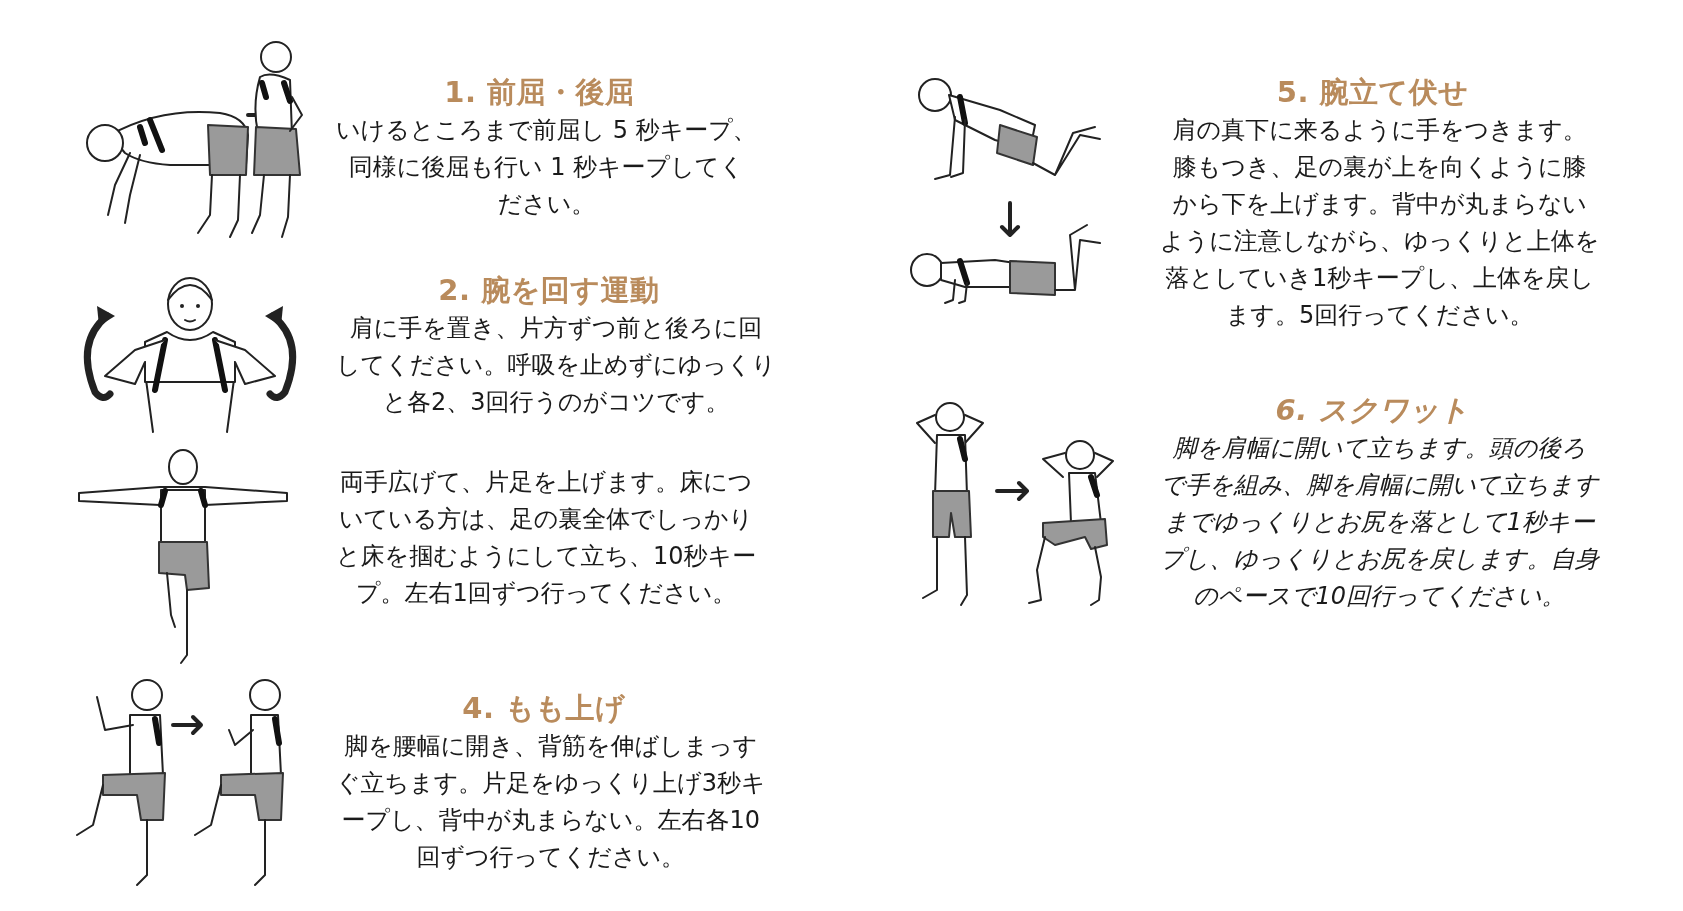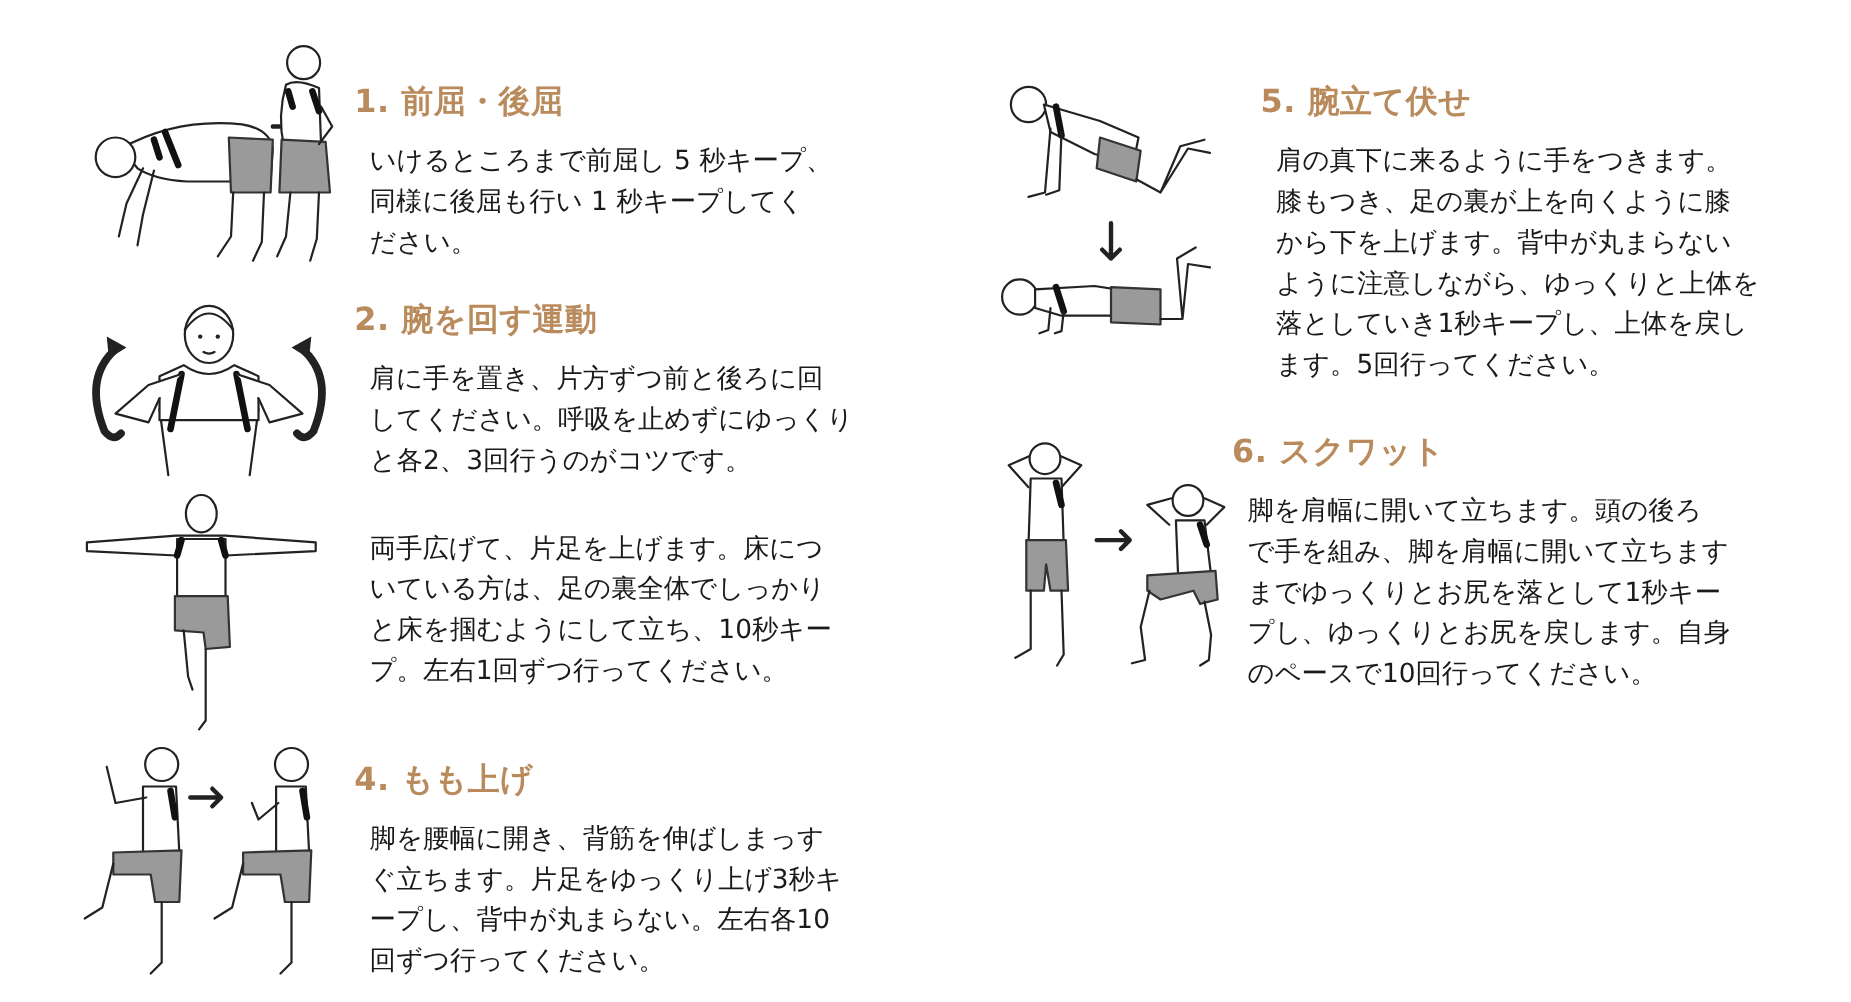--- a/index.html
+++ b/index.html
@@ -1,21 +1,21 @@
 <!DOCTYPE html>
 <html><head>
 <meta charset="utf-8">
 <style>
   html, body { margin: 0; padding: 0; background: #ffffff; }
   body { width: 1683px; height: 911px; position: relative; overflow: hidden;
          font-family: "DejaVu Sans", "Liberation Sans", sans-serif; color: #1a1a1a; }
-  .exercise { position: absolute; }
+  .exercise { position: absolute; text-align: center; }
   .title { font-size: 29px; font-weight: bold; color: #B98B5C; letter-spacing: 0.5px;
            white-space: nowrap; line-height: 36px; }
-  .desc { font-size: 24px; line-height: 37px; color: #1a1a1a; margin-left: 14px; margin-top: 18px; }
+  .desc { font-size: 24px; line-height: 37px; color: #1a1a1a; margin-left: 14px; margin-top: 2px; }
   .desc div { white-space: nowrap; }
   .figure { position: absolute; }
   svg { overflow: visible; }
   .ln { fill: #fff; stroke: #222; stroke-width: 2; stroke-linejoin: round; stroke-linecap: round; }
   .ln-n { fill: none; stroke: #222; stroke-width: 2; stroke-linejoin: round; stroke-linecap: round; }
   .shorts { fill: #9a9a9a; stroke: #333; stroke-width: 2; stroke-linejoin: round; }
   .strap { fill: none; stroke: #111; stroke-width: 6; stroke-linecap: round; }
   .arrow { fill: none; stroke: #222; stroke-width: 4; stroke-linecap: round; stroke-linejoin: round; }
   .rot { fill: none; stroke: #222; stroke-width: 7; stroke-linecap: round; }
 </style>
@@ -190,21 +190,21 @@
     <g>
       <circle class="ln" cx="175" cy="60" r="14"></circle>
       <path class="ln-n" d="M160 58 L138 64 L158 82 M190 58 L208 66 L192 82"></path>
       <path class="ln" d="M164 78 L190 78 L196 128 L166 128 Z"></path>
       <path class="strap" d="M186 82 L192 100"></path>
       <path class="shorts" d="M138 128 L200 124 L202 150 L186 154 L180 142 L150 150 L138 142 Z"></path>
       <path class="ln-n" d="M140 142 L132 175 L136 205 L124 208 M190 152 L196 182 L194 205 L186 210"></path>
     </g>
   </svg>
 </div>
-<div class="exercise" style="left:1120px;top:392px;">
+<div class="exercise" style="left:1146px;top:392px;font-style:italic;">
   <div class="title">6. スクワット</div>
   <div class="desc">
     <div>脚を肩幅に開いて立ちます。頭の後ろ</div>
     <div>で手を組み、脚を肩幅に開いて立ちます</div>
     <div>までゆっくりとお尻を落として1秒キー</div>
     <div>プし、ゆっくりとお尻を戻します。自身</div>
     <div>のペースで10回行ってください。</div>
   </div>
 </div>
 

